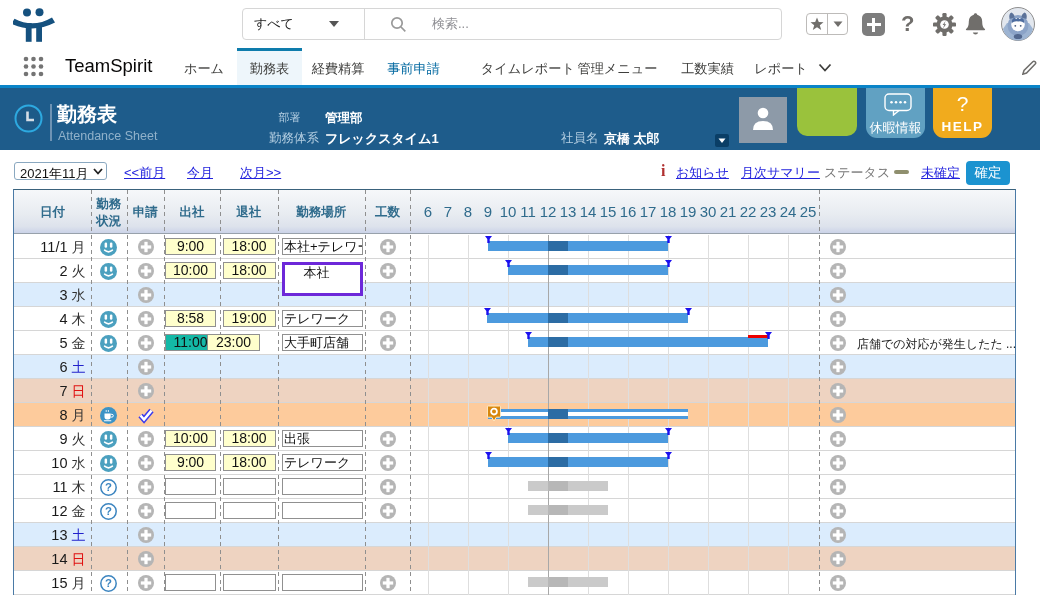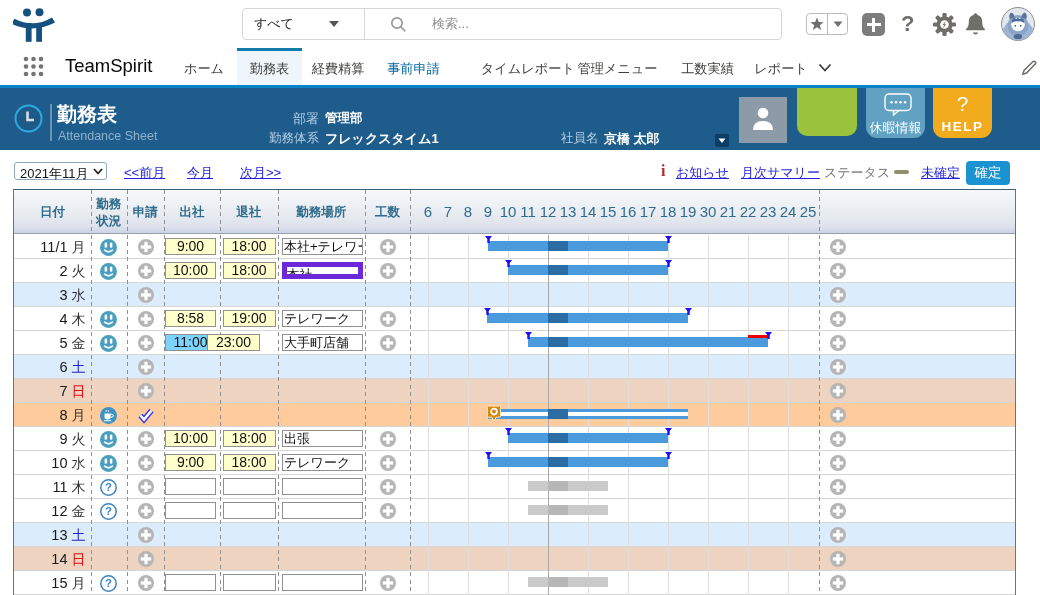--- a/index.html
+++ b/index.html
@@ -103,21 +103,21 @@
   </svg>
 <div class="ab" style="left:0;top:85px;width:1040px;height:3px;background:#0a84c8"></div>
 <div class="ab" style="left:0;top:88px;width:1040px;height:62px;background:#1e5c8b"></div>
 <svg class="ab" style="left:14px;top:104px" width="29" height="29" viewBox="0 0 29 29">
 <circle cx="14.5" cy="14.5" r="13" fill="#1d5a88" stroke="#2da9e0" stroke-width="2"></circle>
 <path d="M13.5 7.5 V16 H20" stroke="#d5dde5" stroke-width="2.6" fill="none"></path>
   </svg>
 <div class="ab" style="left:50px;top:104px;width:2px;height:37px;background:#6e93b4"></div>
 <div class="ab" style="left:57px;top:101px;font-size:20px;font-weight:bold;color:#fff">勤務表</div>
 <div class="ab" style="left:58px;top:129px;font-size:12.5px;color:#90b1ca">Attendance Sheet</div>
-<div class="ab" style="left:260px;top:110px;width:59px;text-align:right;font-size:13px;color:#b5cfe2">部署</div>
+<div class="ab" style="left:260px;top:110px;width:59px;text-align:center;font-size:11px;color:#b5cfe2">部署</div>
 <div class="ab" style="left:325px;top:110px;font-size:12.5px;font-weight:bold;color:#fff">管理部</div>
 <div class="ab" style="left:260px;top:130px;width:59px;text-align:right;font-size:12.5px;color:#b5cfe2">勤務体系</div>
 <div class="ab" style="left:325px;top:130px;font-size:13px;font-weight:bold;color:#fff">フレックスタイム1</div>
 <div class="ab" style="left:561px;top:130px;font-size:12.5px;color:#b5cfe2">社員名</div>
 <div class="ab" style="left:604px;top:130px;font-size:13px;font-weight:bold;color:#fff">京橋 太郎</div>
 <div class="ab" style="left:715px;top:134px;width:14px;height:13px;background:#0a3e66;border-radius:2px"></div>
 <svg class="ab" style="left:718px;top:138px" width="8" height="6" viewBox="0 0 8 6">
     <path d="M0.5 0.5 L4 5 L7.5 0.5 Z" fill="#fff"></path>
   </svg>
 <div class="ab" style="left:739px;top:97px;width:48px;height:46px;background:#8d9aa8"></div>
@@ -258,21 +258,21 @@
       <rect x="9.9" y="3.6" width="2.5" height="5.2" rx="1.25" fill="#fff"></rect>
       <path d="M4.6 11.2 Q8.5 14.4 12.4 11.2" stroke="#fff" stroke-width="1.6" fill="none" stroke-linecap="round"></path>
     </svg>
     <svg class="ab" style="left:123.5px;top:73px" width="16" height="16" viewBox="0 0 16 16">
       <circle cx="8" cy="8" r="8" fill="#b5b5b5"></circle>
       <rect x="6.4" y="2.8" width="3.2" height="10.4" fill="#fff"></rect>
       <rect x="2.8" y="6.4" width="10.4" height="3.2" fill="#fff"></rect>
     </svg>
     <div class="ab" style="left:151px;top:72px;width:51px;height:17px;border:1px solid #909090;background:#ffffcc;font-size:14px;color:#111;text-align:center;line-height:15px">10:00</div>
     <div class="ab" style="left:208.5px;top:72px;width:53px;height:17px;border:1px solid #909090;background:#ffffcc;font-size:14px;color:#111;text-align:center;line-height:15px">18:00</div>
-    <div class="ab" style="left:267.5px;top:72px;width:81px;height:17px;border:5px solid #6d28d9;background:#fff;font-size:13px;color:#111;text-align:left;line-height:15.5px;padding-left:0;white-space:nowrap;overflow:hidden">本社</div>
+    <div class="ab" style="left:267.5px;top:72px;width:81px;height:34px;border:3px solid #6d28d9;background:#fff;font-size:13px;color:#111;text-align:left;line-height:15.5px;padding-left:19px;white-space:nowrap;overflow:hidden">本社</div>
     <svg class="ab" style="left:365.5px;top:73px" width="16" height="16" viewBox="0 0 16 16">
       <circle cx="8" cy="8" r="8" fill="#b5b5b5"></circle>
       <rect x="6.4" y="2.8" width="3.2" height="10.4" fill="#fff"></rect>
       <rect x="2.8" y="6.4" width="10.4" height="3.2" fill="#fff"></rect>
     </svg>
     <div class="ab" style="left:494.0px;top:74.5px;width:160.0px;height:10px;background:#4c9ade"></div>
     <div class="ab" style="left:534px;top:74.5px;width:20px;height:10px;background:#2c6ca4"></div>
     <svg class="ab" style="left:490.5px;top:69.5px;z-index:8" width="7" height="7" viewBox="0 0 7 7">
       <path d="M0 0 H7 L4.7 3.1 V7 H2.3 V3.1 Z" fill="#1b10ef"></path>
     </svg>
@@ -336,21 +336,21 @@
       <circle cx="8.5" cy="8.5" r="8.5" fill="#4ba0bf"></circle>
       <rect x="4.6" y="3.6" width="2.5" height="5.2" rx="1.25" fill="#fff"></rect>
       <rect x="9.9" y="3.6" width="2.5" height="5.2" rx="1.25" fill="#fff"></rect>
       <path d="M4.6 11.2 Q8.5 14.4 12.4 11.2" stroke="#fff" stroke-width="1.6" fill="none" stroke-linecap="round"></path>
     </svg>
     <svg class="ab" style="left:123.5px;top:145px" width="16" height="16" viewBox="0 0 16 16">
       <circle cx="8" cy="8" r="8" fill="#b5b5b5"></circle>
       <rect x="6.4" y="2.8" width="3.2" height="10.4" fill="#fff"></rect>
       <rect x="2.8" y="6.4" width="10.4" height="3.2" fill="#fff"></rect>
     </svg>
-    <div class="ab" style="left:151px;top:144px;width:51px;height:17px;border:1px solid #909090;background:#7dd3fc;font-size:14px;color:#111;text-align:center;line-height:15px">11:00</div>
+    <div class="ab" style="left:151px;top:144px;width:51px;height:17px;border:1px solid #909090;background:#14b8a6;font-size:14px;color:#111;text-align:center;line-height:15px">11:00</div>
     <div class="ab" style="left:193px;top:144px;width:53px;height:17px;border:1px solid #909090;background:#ffffcc;font-size:14px;color:#111;text-align:center;line-height:15px">23:00</div>
     <div class="ab" style="left:267.5px;top:144px;width:81px;height:17px;border:1px solid #909090;background:#fff;font-size:13px;color:#111;text-align:left;line-height:15.5px;padding-left:1.5px;white-space:nowrap;overflow:hidden">大手町店舗</div>
     <svg class="ab" style="left:365.5px;top:145px" width="16" height="16" viewBox="0 0 16 16">
       <circle cx="8" cy="8" r="8" fill="#b5b5b5"></circle>
       <rect x="6.4" y="2.8" width="3.2" height="10.4" fill="#fff"></rect>
       <rect x="2.8" y="6.4" width="10.4" height="3.2" fill="#fff"></rect>
     </svg>
     <div class="ab" style="left:514.0px;top:146.5px;width:240.0px;height:10px;background:#4c9ade"></div>
     <div class="ab" style="left:534px;top:146.5px;width:20px;height:10px;background:#2c6ca4"></div>
     <div class="ab" style="left:734.0px;top:145px;width:20.0px;height:3px;background:#ec0000"></div>
@@ -358,20 +358,21 @@
       <path d="M0 0 H7 L4.7 3.1 V7 H2.3 V3.1 Z" fill="#1b10ef"></path>
     </svg>
     <svg class="ab" style="left:750.5px;top:141.5px;z-index:8" width="7" height="7" viewBox="0 0 7 7">
       <path d="M0 0 H7 L4.7 3.1 V7 H2.3 V3.1 Z" fill="#1b10ef"></path>
     </svg>
     <svg class="ab" style="left:816px;top:145px" width="16" height="16" viewBox="0 0 16 16">
       <circle cx="8" cy="8" r="8" fill="#b5b5b5"></circle>
       <rect x="6.4" y="2.8" width="3.2" height="10.4" fill="#fff"></rect>
       <rect x="2.8" y="6.4" width="10.4" height="3.2" fill="#fff"></rect>
     </svg>
+    <div class="ab" style="left:843px;top:146px;font-size:12px;color:#222;white-space:nowrap">店舗での対応が発生したた ...</div>
     <div class="ab" style="left:0;top:169px;width:53.5px;text-align:right;font-size:14.5px;color:#1a1a1a">6</div>
     <div class="ab" style="left:57.5px;top:169px;width:16px;text-align:left;font-size:14px;color:#2222cc">土</div>
     <svg class="ab" style="left:123.5px;top:169px" width="16" height="16" viewBox="0 0 16 16">
       <circle cx="8" cy="8" r="8" fill="#b5b5b5"></circle>
       <rect x="6.4" y="2.8" width="3.2" height="10.4" fill="#fff"></rect>
       <rect x="2.8" y="6.4" width="10.4" height="3.2" fill="#fff"></rect>
     </svg>
     <svg class="ab" style="left:816px;top:169px" width="16" height="16" viewBox="0 0 16 16">
       <circle cx="8" cy="8" r="8" fill="#b5b5b5"></circle>
       <rect x="6.4" y="2.8" width="3.2" height="10.4" fill="#fff"></rect>

